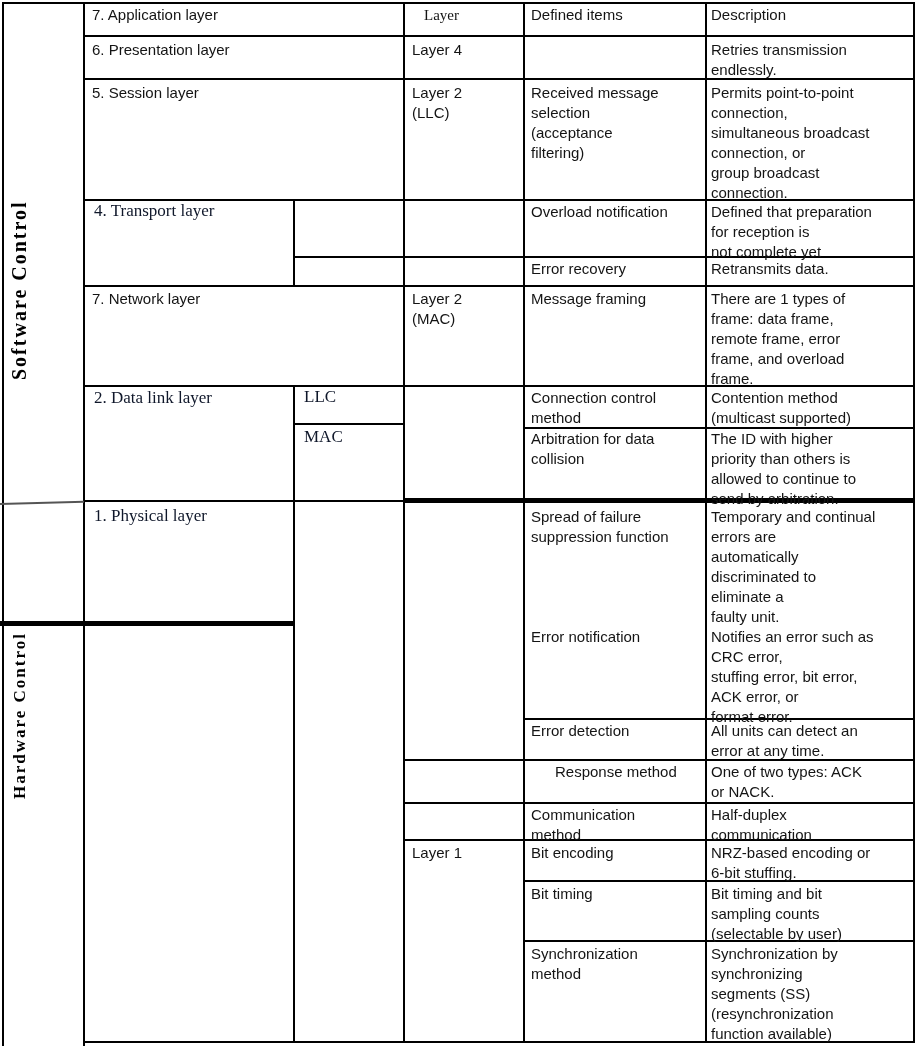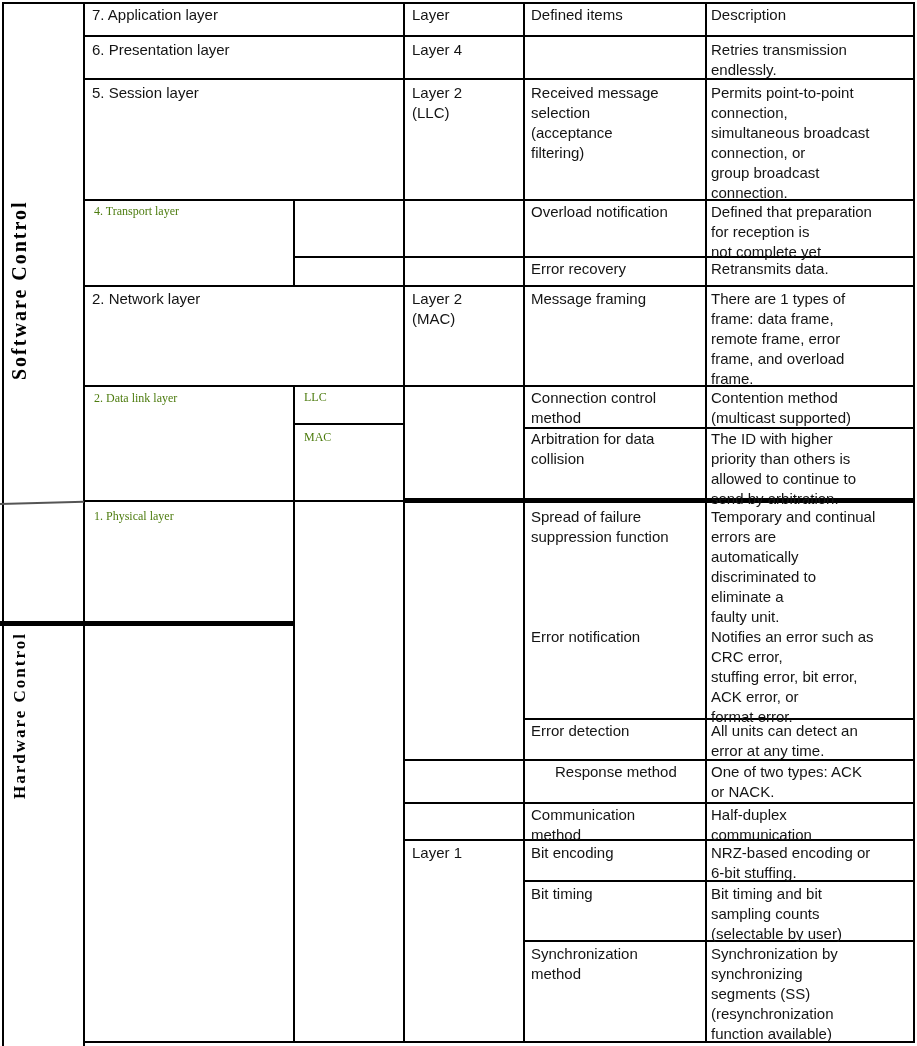--- a/index.html
+++ b/index.html
@@ -4,22 +4,22 @@
 <style>
   html,body{margin:0;padding:0;background:#fff;}
   #page{position:relative;width:917px;height:1046px;background:#fff;overflow:hidden;
         font-family:"Liberation Sans",sans-serif;color:#111;}
   .hl,.vl{position:absolute;background:#000;}
   .hl{height:2px;}
   .vl{width:2px;}
   .thick{height:5px;}
   .tilt{background:#555;transform:rotate(-1.5deg);transform-origin:left center;}
   .t{position:absolute;font-size:15px;line-height:20px;white-space:pre-line;color:#141414;}
-  .ts{position:absolute;font-family:"Liberation Serif",serif;font-size:12px;line-height:22px;
-      white-space:pre-line;color:#4d7c0f;}
+  .ts{position:absolute;font-family:"Liberation Serif",serif;font-size:17px;line-height:22px;
+      white-space:pre-line;color:#0f172a;}
   .vlabel{position:absolute;writing-mode:vertical-rl;transform:rotate(180deg);
       font-family:"Liberation Serif",serif;font-weight:bold;color:#000;
       letter-spacing:2px;text-align:center;white-space:nowrap;}
   #sw-label{left:8px;top:80px;height:420px;font-size:20px;}
   #hw-label{left:10px;top:626px;height:180px;font-size:17px;}
 </style>
 </head>
 <body>
 
 <div id="page">
@@ -51,21 +51,21 @@
   <div class="hl" style="left:403px;top:802px;width:512px;"></div>
   <div class="hl" style="left:403px;top:839px;width:512px;"></div>
   <div class="hl" style="left:523px;top:880px;width:392px;"></div>
   <div class="hl" style="left:523px;top:940px;width:392px;"></div>
   <div class="hl" style="left:83px;top:1041px;width:832px;"></div>
 
   <div id="sw-label" class="vlabel">Software Control</div>
   <div id="hw-label" class="vlabel">Hardware Control</div>
 
   <div class="t" style="left:92px;top:5px;">7. Application layer</div>
-  <div class="t" style="left:412px;top:5px;">Layer</div>
+  <div class="t" style="left:424px;top:5px;font-family:Liberation Serif, serif;">Layer</div>
   <div class="t" style="left:531px;top:5px;">Defined items</div>
   <div class="t" style="left:711px;top:5px;">Description</div>
 
   <div class="t" style="left:92px;top:40px;">6. Presentation layer</div>
   <div class="t" style="left:412px;top:40px;">Layer 4</div>
   <div class="t" style="left:711px;top:40px;">Retries transmission
 endlessly.</div>
 
   <div class="t" style="left:92px;top:83px;">5. Session layer</div>
   <div class="t" style="left:412px;top:83px;">Layer 2
@@ -82,21 +82,21 @@
 connection.</div>
 
   <div class="ts" style="left:94px;top:200px;">4. Transport layer</div>
   <div class="t" style="left:531px;top:202px;">Overload notification</div>
   <div class="t" style="left:711px;top:202px;">Defined that preparation
 for reception is
 not complete yet</div>
   <div class="t" style="left:531px;top:259px;">Error recovery</div>
   <div class="t" style="left:711px;top:259px;">Retransmits data.</div>
 
-  <div class="t" style="left:92px;top:289px;">2. Network layer</div>
+  <div class="t" style="left:92px;top:289px;">7. Network layer</div>
   <div class="t" style="left:412px;top:289px;">Layer 2
 (MAC)</div>
   <div class="t" style="left:531px;top:289px;">Message framing</div>
   <div class="t" style="left:711px;top:289px;">There are 1 types of
 frame: data frame,
 remote frame, error
 frame, and overload
 frame.</div>
 
   <div class="ts" style="left:94px;top:387px;">2. Data link layer</div>

